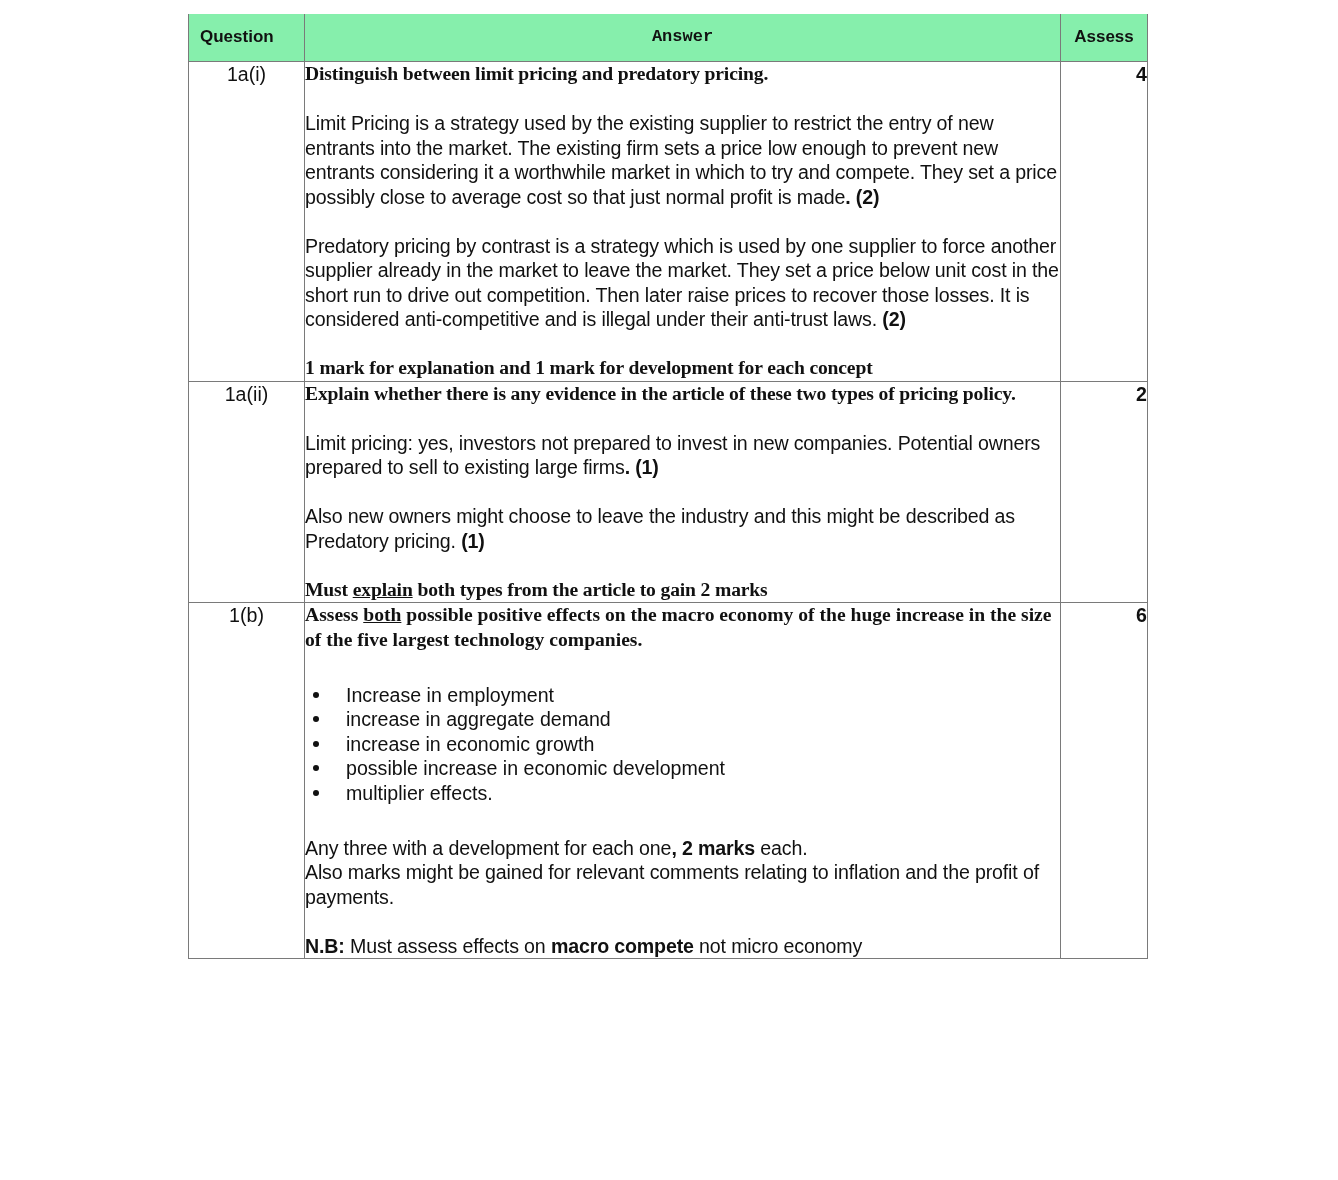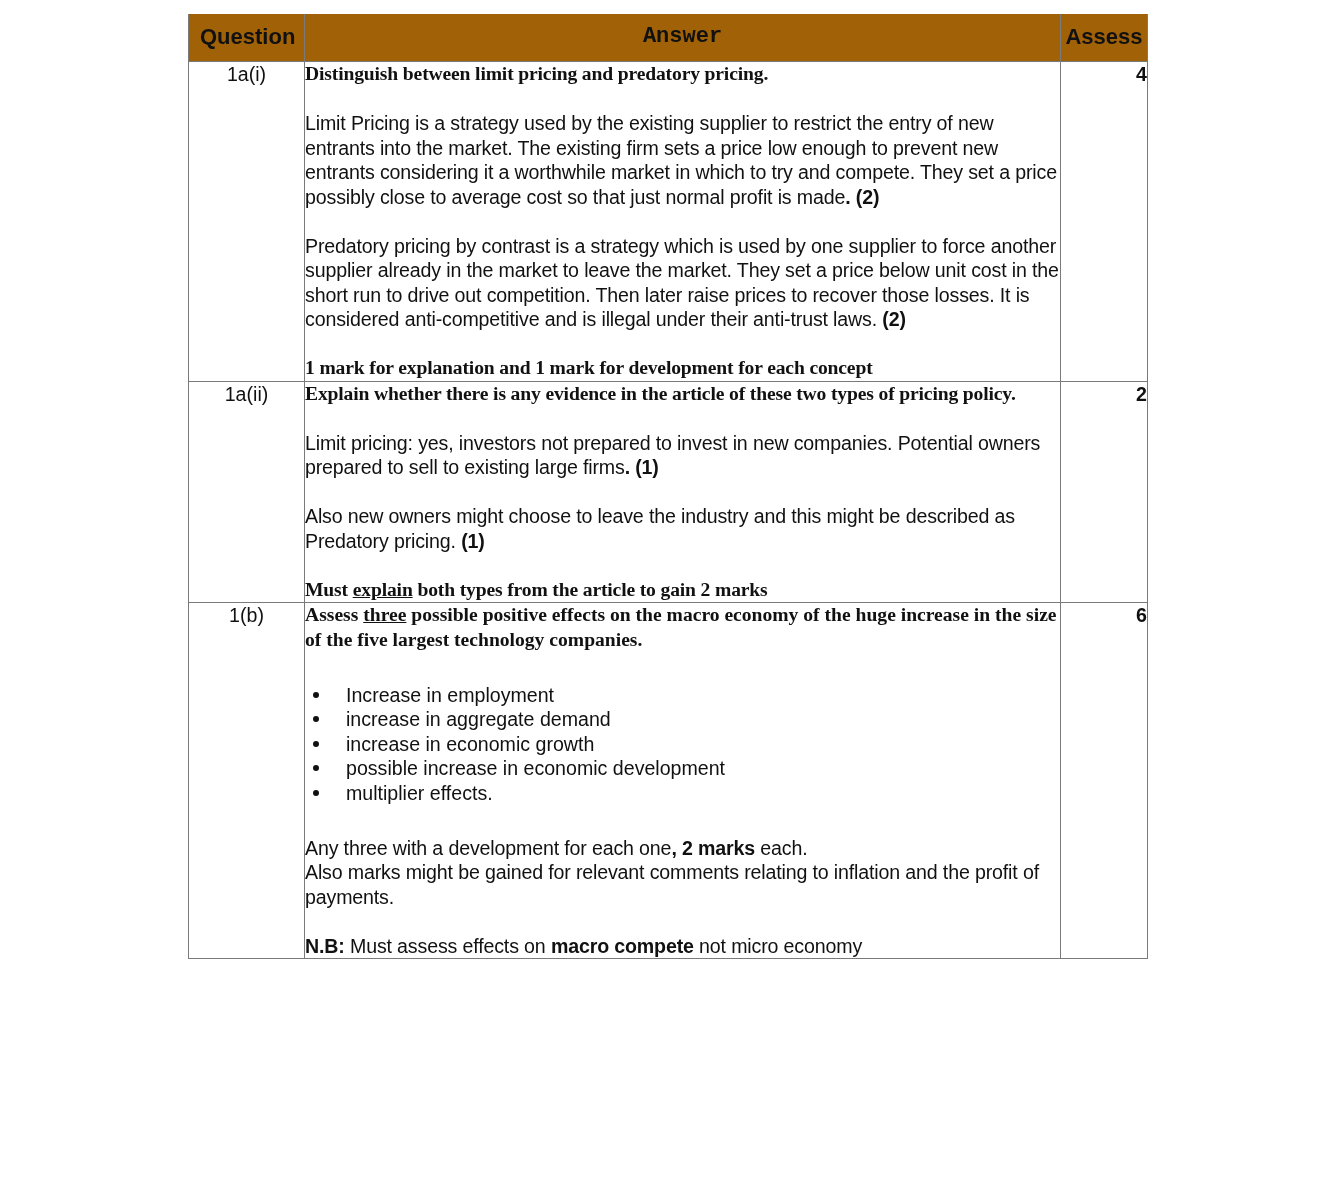--- a/index.html
+++ b/index.html
@@ -14,21 +14,21 @@
       border-collapse: collapse; width: 959px; table-layout: fixed;
       font-size: 19.6px; line-height: 24.5px;
     }
     table.ms col.c-q { width: 116px; }
     table.ms col.c-a { width: 756px; }
     table.ms col.c-m { width: 87px; }
     table.ms td, table.ms th {
       border: 1.5px solid #7a7a7a; vertical-align: top; padding: 0;
     }
     table.ms thead th {
-      background: #a16207; height: 47px; font-weight: bold; font-size: 22px;
+      background: #86efac; height: 47px; font-weight: bold; font-size: 17px;
       vertical-align: middle; border-top: none;
     }
     table.ms thead th.h-q { text-align: left; padding-left: 11px; }
     table.ms thead th.h-a { text-align: center; font-family: Liberation Mono, monospace; }
     table.ms thead th.h-m { text-align: center; }
     td.guide { height: 46px; vertical-align: middle; padding-left: 10px; }
     td.qid { text-align: center; padding-top: 11px; padding-right: 4px; }
     td.ans { padding: 11px 10px 11px 10px; }
     td.mk { text-align: right; font-weight: bold; padding-top: 11px; padding-right: 10px; }
     .q-title { font-weight: bold; font-family: Liberation Serif, serif; }
@@ -87,21 +87,21 @@
           <p><span>Also new owners might choose to leave the industry and this might be described as Predatory pricing. </span><b>(1)</b></p>
           <div class="gap"></div>
           <p class="q-title"><span>Must </span><u>explain</u><span> both types from the article to gain 2 marks</span></p>
         </td>
         <td class="mk">2</td>
       </tr>
 
       <tr>
         <td class="qid">1(b)</td>
         <td class="ans">
-          <p class="q-title tight"><span>Assess </span><u>three</u><span> possible positive effects on the macro economy of the huge increase in the size of the five largest technology companies.</span></p>
+          <p class="q-title tight"><span>Assess </span><u>both</u><span> possible positive effects on the macro economy of the huge increase in the size of the five largest technology companies.</span></p>
           <div class="gap"></div>
           <ul class="bul">
             <li><span class="dot"></span><span>Increase in employment</span></li>
             <li><span class="dot"></span><span>increase in aggregate demand</span></li>
             <li><span class="dot"></span><span>increase in economic growth</span></li>
             <li><span class="dot"></span><span>possible increase in economic development</span></li>
             <li><span class="dot"></span><span>multiplier effects.</span></li>
           </ul>
           <div class="gap"></div>
           <div class="tight">

